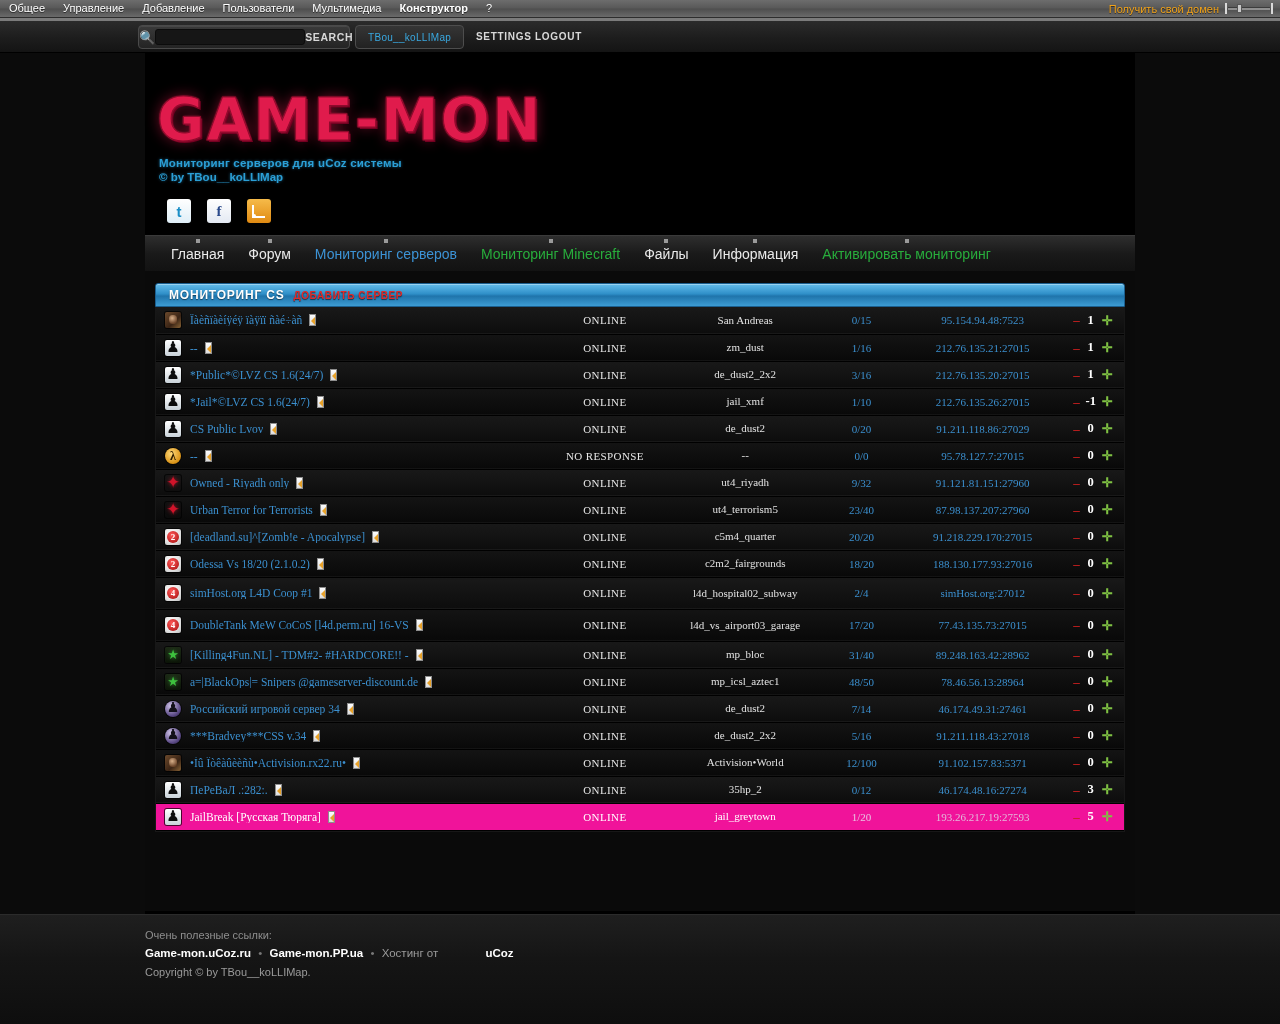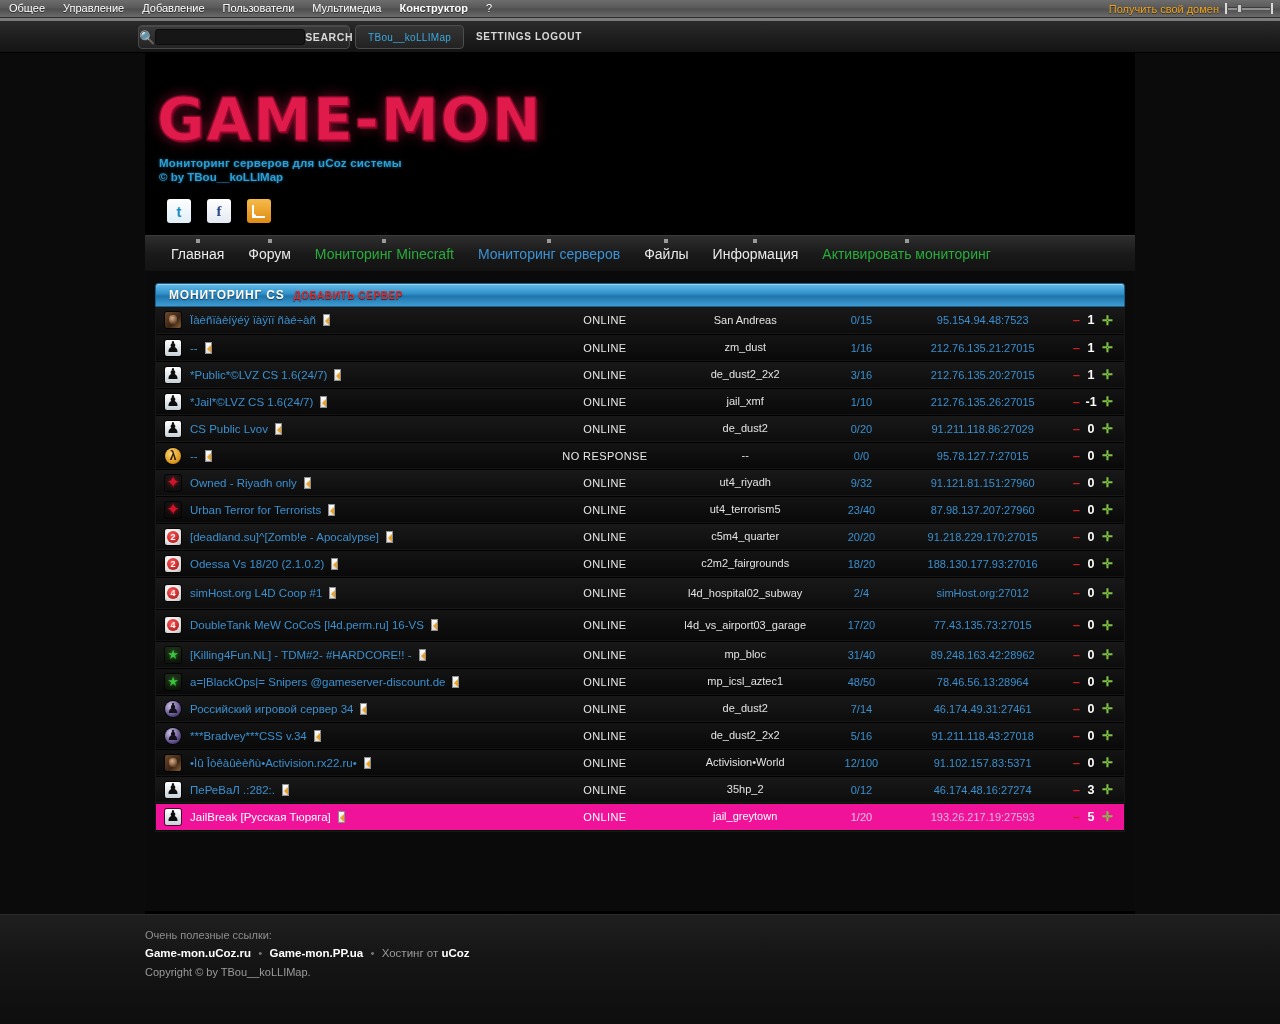--- a/index.html
+++ b/index.html
@@ -190,20 +190,21 @@
   table.srv col.c-name { width:382px; }
   table.srv col.c-status { width:132px; }
   table.srv col.c-map { width:148px; }
   table.srv col.c-pl { width:84px; }
   table.srv col.c-ip { width:158px; }
   table.srv col.c-rate { width:62px; }
 
   table.srv tr.row {
     background:linear-gradient(#191919,#0d0d0d);
     border-bottom:1px solid #000;
+    font-family:Liberation Serif, serif;
   }
   table.srv tr.row.alt { background:linear-gradient(#141414,#090909); }
   table.srv tr.row.highlight { background:#f0139a; }
   table.srv td { padding:0; height:27px; vertical-align:middle; }
   table.srv td.tall { height:32px; }
 
   .namecell { display:flex; align-items:center; padding-left:9px; }
   .gameicon {
     width:16px; height:16px; flex:0 0 16px; margin-right:9px;
     border-radius:2px; position:relative; overflow:hidden;
@@ -296,21 +297,21 @@
     position:absolute; left:0; top:893px; width:1280px; height:110px;
     background:linear-gradient(#1f1f1f,#151515 40%,#0e0e0e);
     border-top:1px solid #2b2b2b;
     padding:14px 0 0 145px;
   }
   #footer .f-useful { color:#8e8e8e; font-size:11px; margin-bottom:6px; }
   #footer .f-links { font-size:11.5px; margin-bottom:7px; }
   #footer .f-links a { color:#fff; text-decoration:none; font-weight:bold; }
   #footer .f-links .sep { color:#777; margin:0 4px; }
   #footer .f-links .hosting { color:#9a9a9a; font-weight:normal; }
-  #footer .f-links .hosting b { color:#fff; }
+  #footer .f-links .hosting b { color:#fff;margin-left:44px; }
   #footer .f-copy { color:#9b9b9b; font-size:11px; }
 </style>
 </head>
 <body>
 
 <div id="ucoz-bar">
   <div id="ucoz-menu" style="display:flex;align-items:center;">
       <div class="um">Общее</div>
       <div class="um">Управление</div>
       <div class="um">Добавление</div>
@@ -358,22 +359,22 @@
           <span class="arc"></span>
           <span class="arc2"></span>
           <span class="dot"></span>
         </div>
       </div>
     </div>
 
     <div id="nav">
         <div class="nitem "><span class="pin"></span><span>Главная</span></div>
         <div class="nitem "><span class="pin"></span><span>Форум</span></div>
+        <div class="nitem blue"><span class="pin"></span><span>Мониторинг серверов</span></div>
         <div class="nitem green"><span class="pin"></span><span>Мониторинг Minecraft</span></div>
-        <div class="nitem blue"><span class="pin"></span><span>Мониторинг серверов</span></div>
         <div class="nitem "><span class="pin"></span><span>Файлы</span></div>
         <div class="nitem "><span class="pin"></span><span>Информация</span></div>
         <div class="nitem green"><span class="pin"></span><span>Активировать мониторинг</span></div>
       </div>
 
     <div id="content">
       <div id="sectionbar">
         <span class="st">МОНИТОРИНГ CS</span>
         <span class="add">ДОБАВИТЬ СЕРВЕР</span>
       </div>

